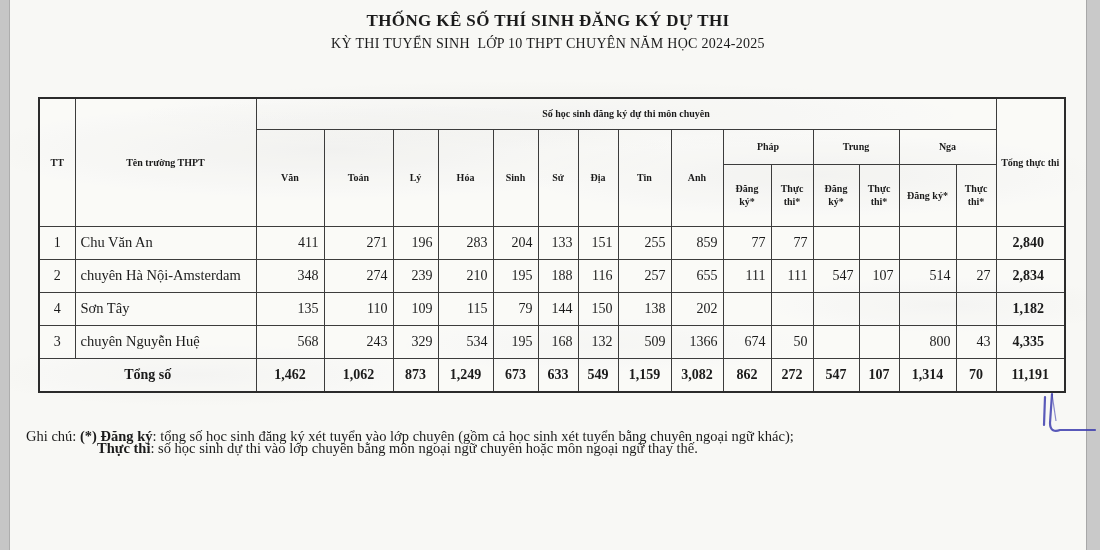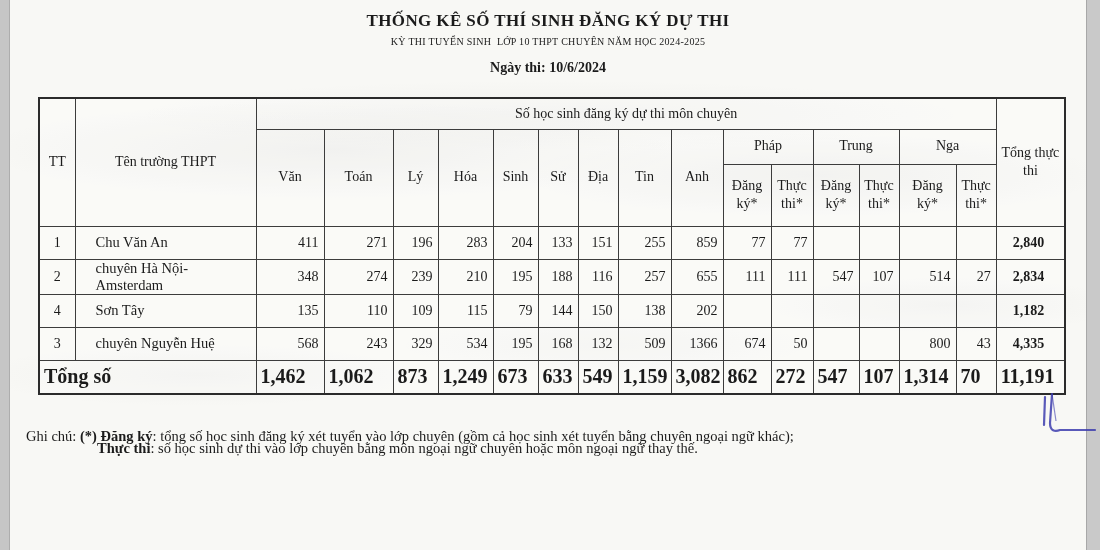--- a/index.html
+++ b/index.html
@@ -18,63 +18,62 @@
       radial-gradient(ellipse 600px 50px at 50% 115px, rgba(110,110,110,.05), transparent 70%),
       radial-gradient(ellipse 320px 45px at 18% 375px, rgba(110,110,110,.05), transparent 70%),
       radial-gradient(ellipse 260px 40px at 86% 305px, rgba(110,110,110,.05), transparent 70%),
       radial-gradient(ellipse 300px 40px at 55% 345px, rgba(110,110,110,.04), transparent 70%);
   }
   .edge-left  { position: absolute; left: 0; top: 0; width: 10px; height: 550px; background: #c6c6c6; border-right: 1px solid #adadad; }
   .edge-right { position: absolute; left: 1086px; top: 0; width: 14px; height: 550px; background: #c9c9c9; border-left: 1px solid #a8a8a8; }
 
   .title { position: absolute; left: 10px; width: 1076px; text-align: center; }
   .title1 { top: 11px; font-size: 17px; font-weight: bold; letter-spacing: .4px; }
-  .title2 { top: 36px; font-size: 10px; white-space: pre; letter-spacing: .3px; }
+  .title2 { top: 36px; font-size: 14px; white-space: pre; letter-spacing: .3px; }
   .title3 { top: 60px; font-size: 14px; font-weight: bold; }
 
   table.stats {
     position: absolute; left: 38px; top: 97px; width: 1026px;
     border-collapse: collapse; table-layout: fixed;
     background: rgba(255,255,255,.25);
   }
   .stats th, .stats td {
     border: 1.6px solid #3c3c3c; padding: 0 4px; overflow: hidden;
   }
   .stats { border: 2.5px solid #2b2b2b; }
-  .stats th { font-weight: normal; text-align: center; font-size: 14px; line-height: 1.3; }
+  .stats th { font-weight: bold; text-align: center; font-size: 10px; line-height: 1.3; }
   .th-span { font-size: 14.5px; }
   .row-a { height: 31px; }
   .row-b { height: 35px; }
   .row-c { height: 62px; }
   .data-row { height: 33px; }
   .total-row { height: 34px; }
   td.tt { text-align: center; font-size: 14px; }
-  td.school { text-align: left; padding-left: 20px; font-size: 14.5px; }
+  td.school { text-align: left; padding-left: 5px; font-size: 14.5px; }
   td.num { text-align: right; padding-right: 5px; font-size: 14px; }
   td.grand { font-weight: bold; padding-right: 20px; font-size: 14px; }
-  .total-row td { font-weight: bold; font-size: 20px; }
+  .total-row td { font-weight: bold; text-align: center; font-size: 14px; }
 
   .notes { position: absolute; font-size: 14.5px; }
   .note1 { left: 26px; top: 428px; }
   .note2 { left: 97px; top: 440px; }
   .notes b { font-weight: bold; }
 
   .pen-mark { position: absolute; left: 1032px; top: 391px; }
 </style>
 </head>
 <body>
 
 <div class="screen">
   <div class="texture"></div>
   <div class="edge-left"></div>
   <div class="edge-right"></div>
 
   <div class="title title1">THỐNG KÊ SỐ THÍ SINH ĐĂNG KÝ DỰ THI</div>
   <div class="title title2">KỲ THI TUYỂN SINH  LỚP 10 THPT CHUYÊN NĂM HỌC 2024-2025</div>
-  <div class="title title3">Ngày thi: 10/6/2024</div>
 
   <table class="stats">
     <colgroup>
       <col style="width:36px">
         <col style="width:181px">
       <col style="width:68px">
         <col style="width:69px">
         <col style="width:45px">
         <col style="width:55px">
       <col style="width:45px">

